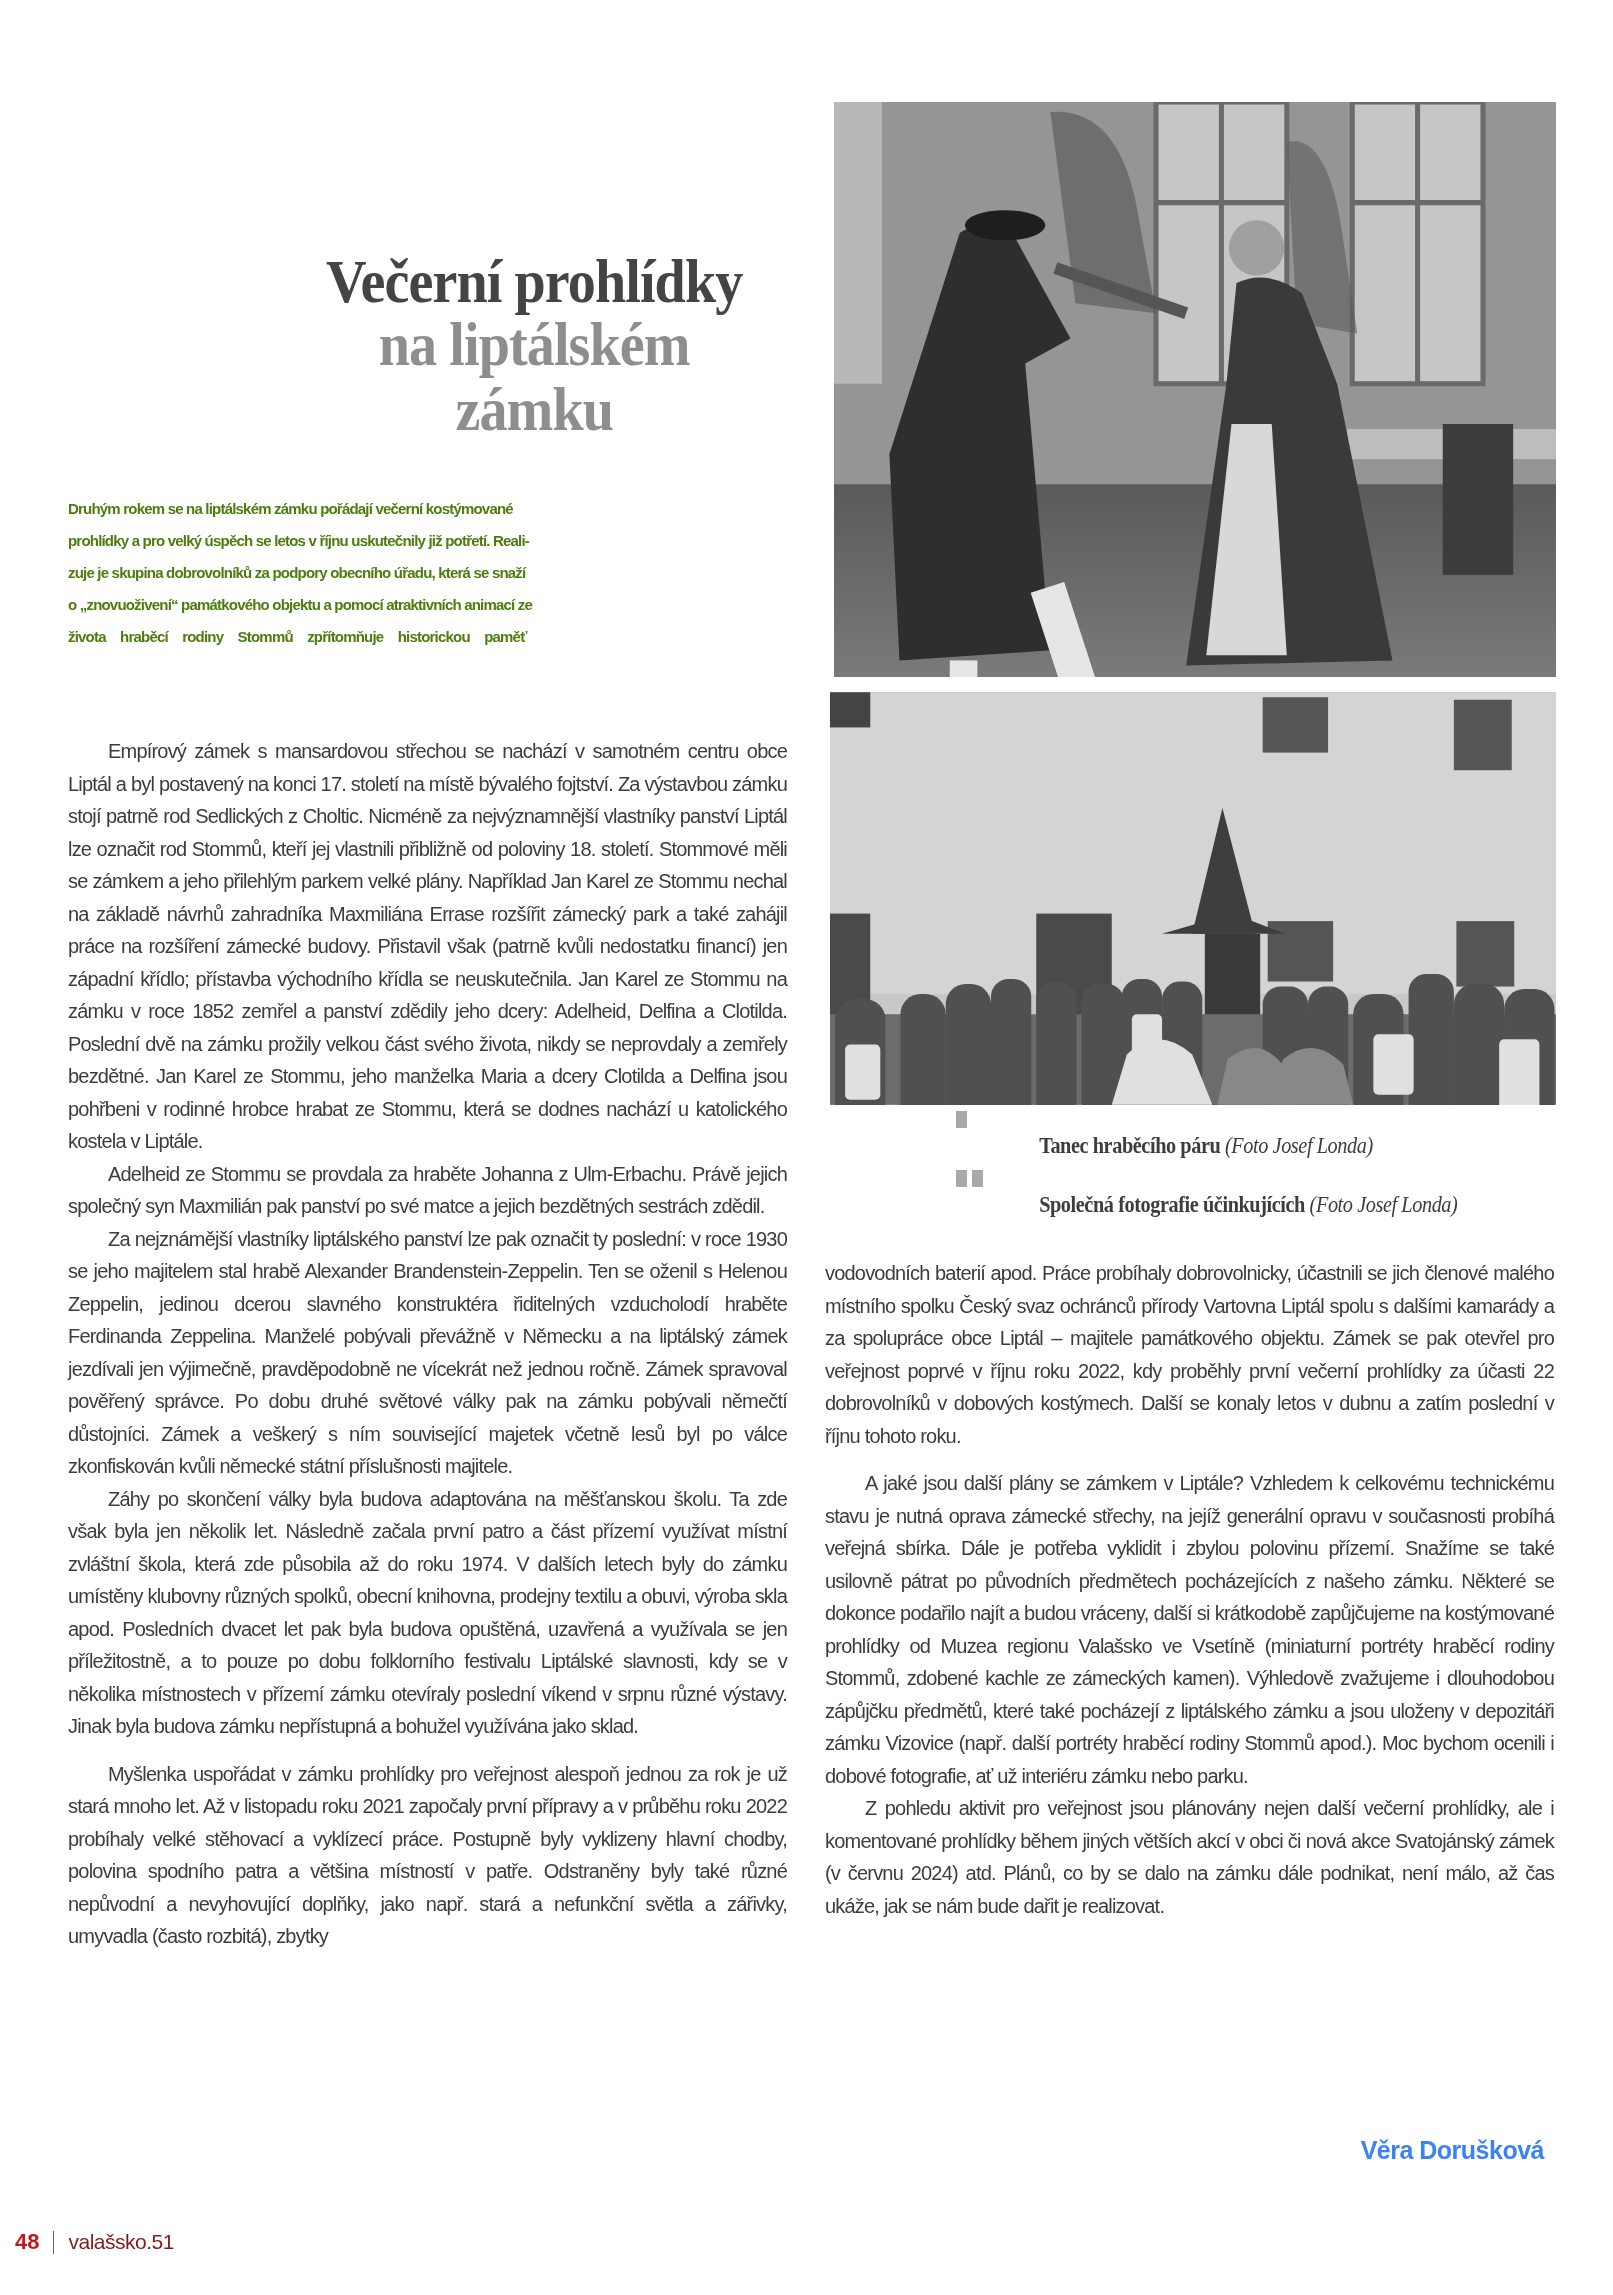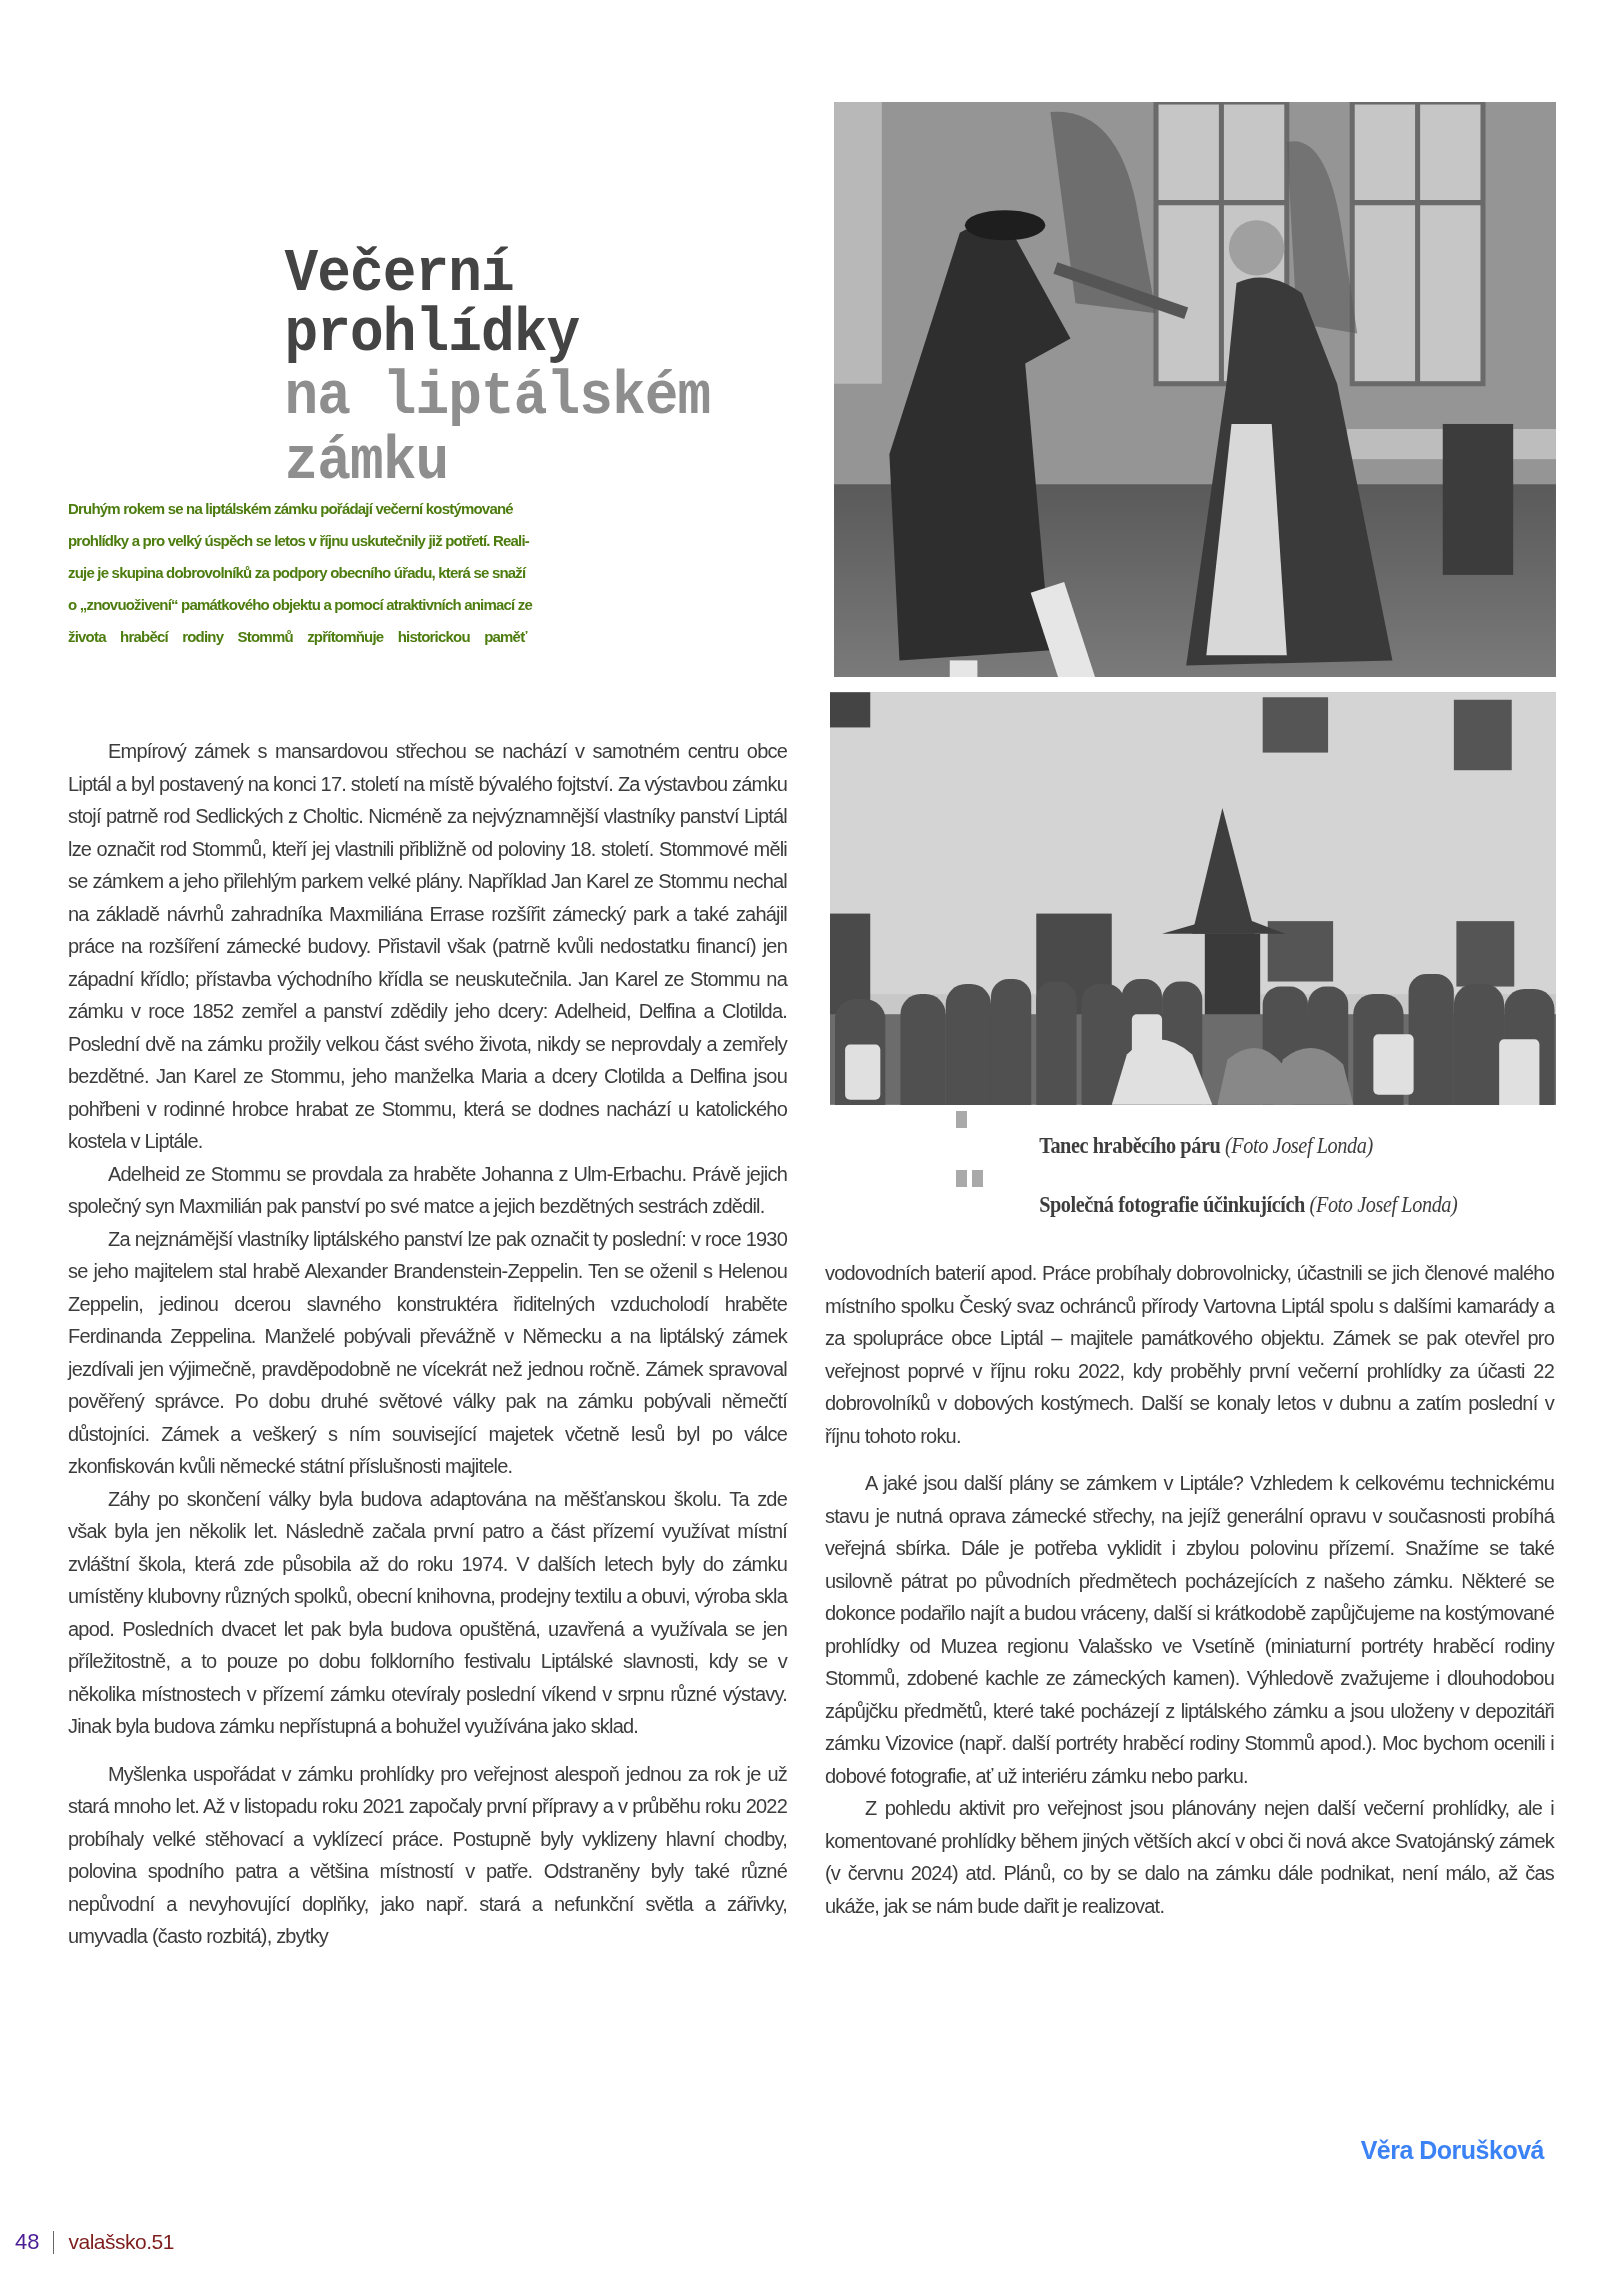--- a/index.html
+++ b/index.html
@@ -1,18 +1,18 @@
 <!DOCTYPE html>
 <html style="font-size:8px"><head>
 <meta charset="utf-8">
 <style>
   html, body { margin: 0; padding: 0; background: #ffffff; }
   body { width: 1614px; height: 2295px; position: relative; overflow: hidden; font-family: "Liberation Sans", sans-serif; color: #3a3a3a; }
 
-  .title { position: absolute; left: 241px; top: 244px; width: 543px; text-align: left; font-family: Liberation Mono, monospace; font-weight: bold; letter-spacing: -1px; }
+  .title { position: absolute; left: 241px; top: 252px; width: 543px; text-align: center; font-family: Liberation Serif, serif; font-weight: bold; letter-spacing: -1px; }
   .title .l1 { display: block; font-size: 61px; line-height: 60px; color: #444444; transform: scaleX(0.92); transform-origin: right; }
   .title .l2 { display: block; font-size: 61px; line-height: 65px; color: #8e8e8e; transform: scaleX(0.92); transform-origin: right; }
 
   .lead { position: absolute; left: 68px; top: 493px; width: 719px; font-family: "Liberation Sans", sans-serif; font-weight: bold; font-size: 15px; line-height: 32px; color: #4d7c0f; text-align: justify; letter-spacing: -0.8px; }
   .lead-line { display: block; white-space: nowrap; }
 
   .col { position: absolute; font-family: "Liberation Sans", sans-serif; font-size: 20px; line-height: 32.5px; color: #3c3c3c; letter-spacing: -0.8px; }
   .col-left { left: 68px; top: 735px; width: 719px; }
   .col-right { left: 825px; top: 1257px; width: 729px; }
   .para { margin: 0; text-indent: 40px; text-align: justify; }
@@ -25,21 +25,21 @@
 
   .captions { position: absolute; left: 956px; top: 1109px; width: 594px; font-family: "Liberation Serif", serif; color: #3d3d3d; }
   .cap-marker { display: inline-flex; gap: 5px; justify-content: flex-end; height: 17px; margin-top: 2px; }
   .cap-marker span { display: block; width: 11px; height: 17px; background: #a9a9a9; }
   .cap { font-size: 23.6px; line-height: 30px; font-weight: bold; letter-spacing: -0.5px; transform: scaleX(0.86); transform-origin: right; white-space: nowrap; }
   .cap i { font-weight: normal; font-style: italic; }
 
   .author { position: absolute; right: 70px; top: 2136px; font-family: "Liberation Sans", sans-serif; font-weight: bold; font-size: 25px; color: #3b82f6; letter-spacing: -0.5px; }
 
   .footer { position: absolute; left: 15px; top: 2229px; display: flex; align-items: center; gap: 14px; }
-  .page-num { font-family: "Liberation Sans", sans-serif; font-weight: normal; font-size: 22px; color: #4c1d95; }
+  .page-num { font-family: "Liberation Sans", sans-serif; font-weight: bold; font-size: 22px; color: #b91c1c; }
   .footer-sep { width: 1px; height: 23px; background: #666; }
   .mag-name { font-family: "Liberation Sans", sans-serif; font-size: 21px; color: #7f1d1d; letter-spacing: -0.5px; }
 </style>
 </head>
 <body>
 
 <h1 class="title" style="margin:0">
   <span class="l1">Večerní prohlídky</span>
   <span class="l2">na liptálském</span>
   <span class="l2">zámku</span>

